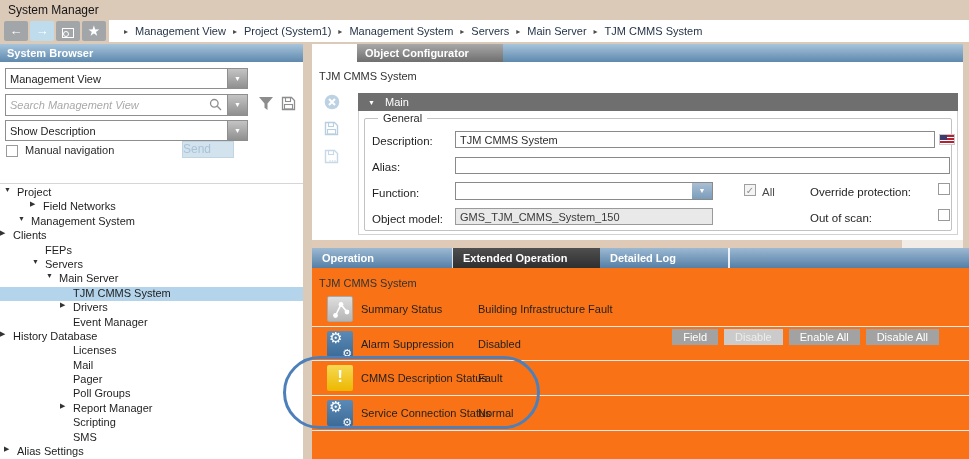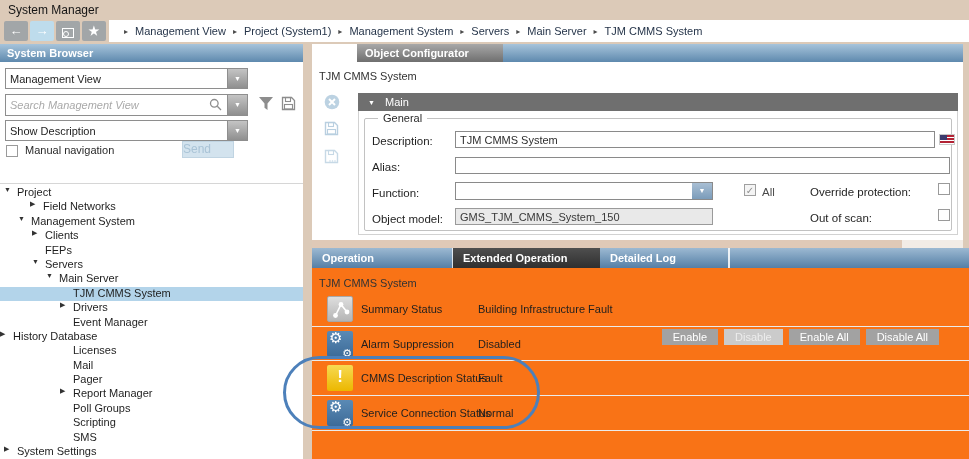--- a/index.html
+++ b/index.html
@@ -200,21 +200,21 @@
         <span>Project</span>
       </div>
       <div class="tree-row" style="padding-left: 30px;">
         <span class="tarrow">▶</span>
         <span>Field Networks</span>
       </div>
       <div class="tree-row" style="padding-left: 18px;">
         <span class="tarrow">▼</span>
         <span>Management System</span>
       </div>
-      <div class="tree-row" style="padding-left: 32px;">
+      <div class="tree-row" style="">
         <span class="tarrow">▶</span>
         <span>Clients</span>
       </div>
       <div class="tree-row" style="padding-left: 32px;">
         <span class="tarrow"></span>
         <span>FEPs</span>
       </div>
       <div class="tree-row" style="padding-left: 32px;">
         <span class="tarrow">▼</span>
         <span>Servers</span>
@@ -245,38 +245,38 @@
       </div>
       <div class="tree-row" style="padding-left: 60px;">
         <span class="tarrow"></span>
         <span>Mail</span>
       </div>
       <div class="tree-row" style="padding-left: 60px;">
         <span class="tarrow"></span>
         <span>Pager</span>
       </div>
       <div class="tree-row" style="padding-left: 60px;">
+        <span class="tarrow"></span>
+        <span>Poll Groups</span>
+      </div>
+      <div class="tree-row" style="padding-left: 60px;">
         <span class="tarrow">▶</span>
         <span>Report Manager</span>
       </div>
       <div class="tree-row" style="padding-left: 60px;">
         <span class="tarrow"></span>
-        <span>Poll Groups</span>
-      </div>
-      <div class="tree-row" style="padding-left: 60px;">
-        <span class="tarrow"></span>
         <span>Scripting</span>
       </div>
       <div class="tree-row" style="padding-left: 60px;">
         <span class="tarrow"></span>
         <span>SMS</span>
       </div>
       <div class="tree-row" style="padding-left: 4px;">
         <span class="tarrow">▶</span>
-        <span>System Settings</span>
+        <span>Alias Settings</span>
       </div>
     </div>
 </div>
 
 <div id="vsplit"></div>
 <div id="redge"></div>
 
 <div id="oc-panel">
   <div id="oc-hdr">
     <div id="oc-tab">Object Configurator</div>
@@ -362,21 +362,21 @@
         <span class="rvalue">Building Infrastructure Fault</span>
       </div>
       <div class="op-row">
         <div class="icon-box blue">
           <span class="g1">⚙</span>
           <span class="g2">⚙</span>
         </div>
         <span class="rlabel">Alarm Suppression</span>
         <span class="rvalue">Disabled</span>
         <div class="btngroup">
-          <span class="gbtn">Enable</span>
+          <span class="gbtn">Field</span>
           <span class="gbtn disabled">Disable</span>
           <span class="gbtn">Enable All</span>
           <span class="gbtn">Disable All</span>
         </div>
       </div>
       <div class="op-row">
         <div class="icon-box yellow">
           <span class="bang">!</span>
         </div>
         <span class="rlabel">CMMS Description Status</span>

